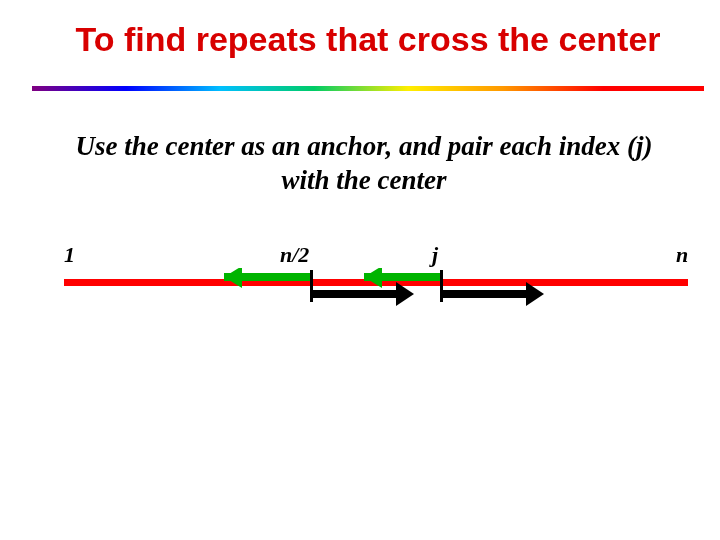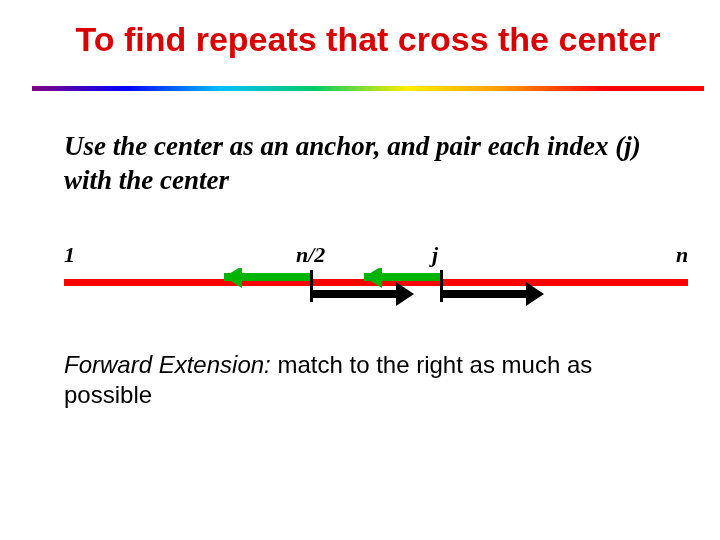--- a/index.html
+++ b/index.html
@@ -48,30 +48,31 @@
   .subtitle {
     position: absolute;
     top: 130px;
     left: 56px;
     width: 600px;
     font-family: "Times New Roman", Times, serif;
     font-style: italic;
     font-weight: bold;
     font-size: 27px;
     line-height: 1.25;
+    text-align: center;
   }
   .axis-label {
     position: absolute;
     font-family: "Times New Roman", Times, serif;
     font-style: italic;
     font-weight: bold;
     font-size: 22px;
   }
   .label-1    { top: 242px; left: 56px; }
-  .label-n2   { top: 242px; left: 288px; }
+  .label-n2   { top: 242px; left: 272px; }
   .label-j    { top: 242px; left: 424px; }
   .label-n    { top: 242px; left: 668px; }
 
   .diagram {
     position: absolute;
     top: 268px;
     left: 56px;
     width: 624px;
     height: 48px;
   }
@@ -123,18 +124,15 @@
     <g>
       <rect x="249" y="22" width="86" height="8" fill="#000"></rect>
       <polygon points="350,26 332,14 332,38" fill="#000"></polygon>
     </g>
     <g>
       <rect x="379" y="22" width="86" height="8" fill="#000"></rect>
       <polygon points="480,26 462,14 462,38" fill="#000"></polygon>
     </g>
   </svg>
 
-  <div class="body-text fwd">
-    <span class="em">Forward Extension:</span><span> match to the right as much as possible</span>
-  </div>
 
 
 </div>
 
 </body></html>

